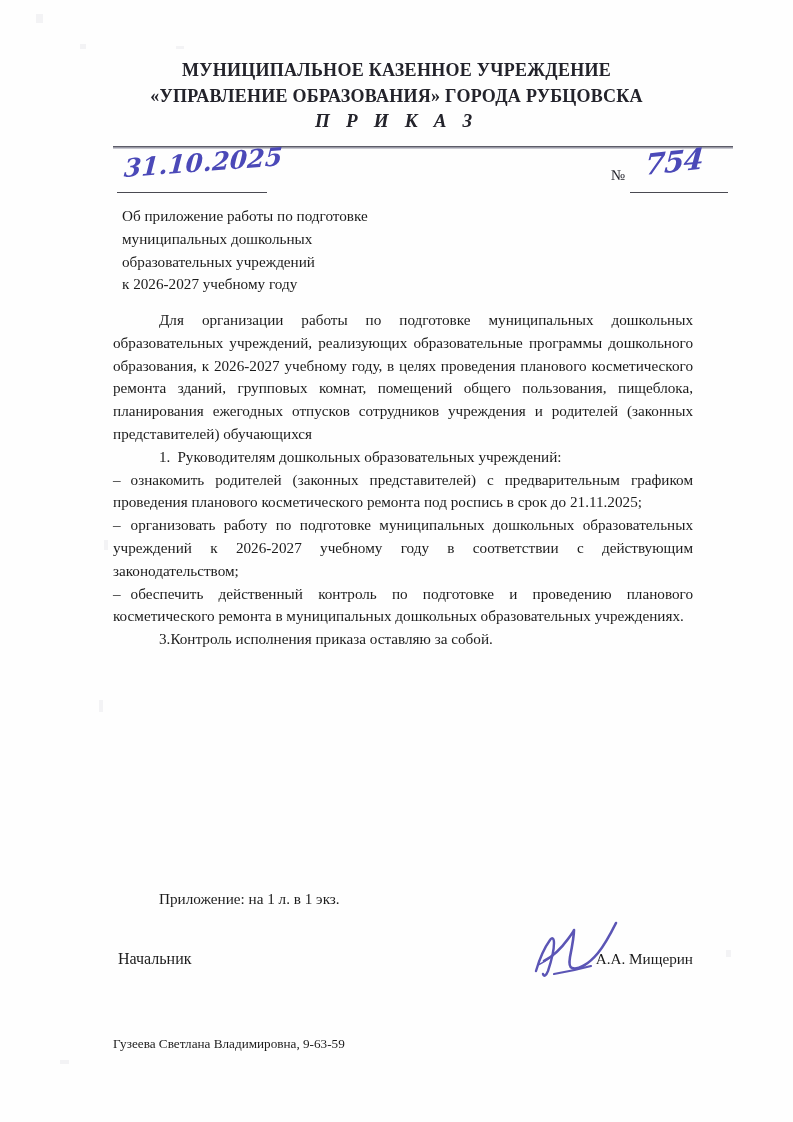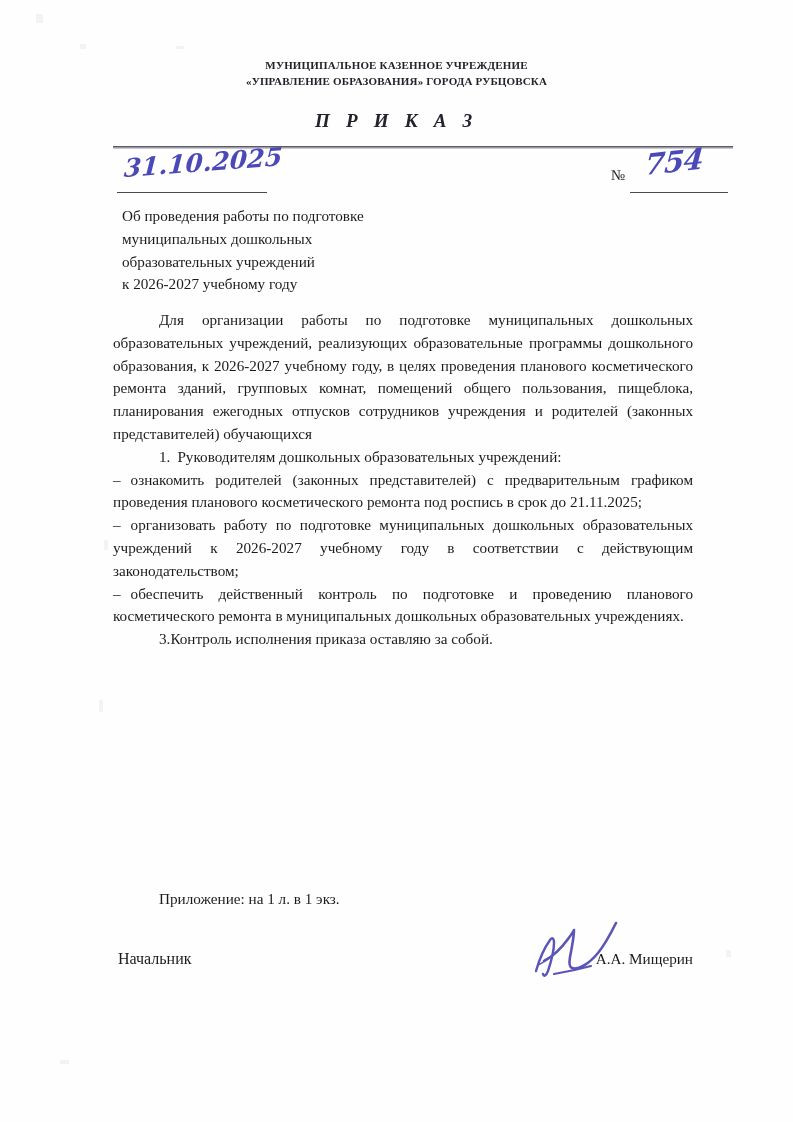--- a/index.html
+++ b/index.html
@@ -32,21 +32,21 @@
   }
 
   
   .org-header {
     position: absolute;
     left: 70px;
     top: 58px;
     width: 653px;
     text-align: center;
     font-weight: bold;
-    font-size: 11px;
+    font-size: 18px;
     letter-spacing: .015em;
     line-height: 1.42;
     color: #23232b;
   }
   .org-header .line2 { white-space: nowrap; }
 
   .doc-kind {
     position: absolute;
     left: 70px;
     top: 110px;
@@ -244,21 +244,21 @@
     <div class="date-slot">
       <span class="hand-date">31.10.2025</span>
     </div>
     <span class="num-label">№</span>
     <div class="num-slot">
       <span class="hand-num">754</span>
     </div>
   </div>
 
   <div class="subject">
-    <div>Об проведения работы по подготовке</div>
+    <div>Об приложение работы по подготовке</div>
     <div>муниципальных дошкольных</div>
     <div>образовательных учреждений</div>
     <div>к 2026-2027 учебному году</div>
   </div>
 
   <div class="body">
 
     <p class="p-indent">Для организации работы по подготовке муниципальных дошкольных образовательных учреждений, реализующих образовательные программы дошкольного образования, к 2026-2027 учебному году, в целях проведения планового косметического ремонта зданий, групповых комнат, помещений общего пользования, пищеблока, планирования ежегодных отпусков сотрудников учреждения и родителей (законных представителей) обучающихся</p>
 
 
@@ -285,14 +285,15 @@
         <path d="M8 54 C 12 40, 17 30, 22 23 C 24 20, 26 21, 26 26 C 26 34, 23 45, 20 54 C 18 59, 16 60, 15 57" stroke-width="2.4"></path>
         <path d="M16 44 C 24 40, 32 33, 40 22 C 43 18, 45 15, 46 13 C 46 18, 44 30, 42 40 C 41 46, 41 50, 44 51 C 50 53, 60 48, 70 36 C 78 26, 84 14, 88 6" stroke-width="2.6"></path>
         <path d="M26 57 C 38 55, 52 52, 63 49" stroke-width="2.2"></path>
         <path d="M10 48 C 14 46, 18 44, 21 41" stroke-width="1.6"></path>
       </g>
     </svg>
 
     <span class="sig-name">А.А. Мищерин</span>
   </div>
 
+  <div class="contact">Гузеева Светлана Владимировна, 9-63-59</div>
 
 </div>
 
 </body></html>

